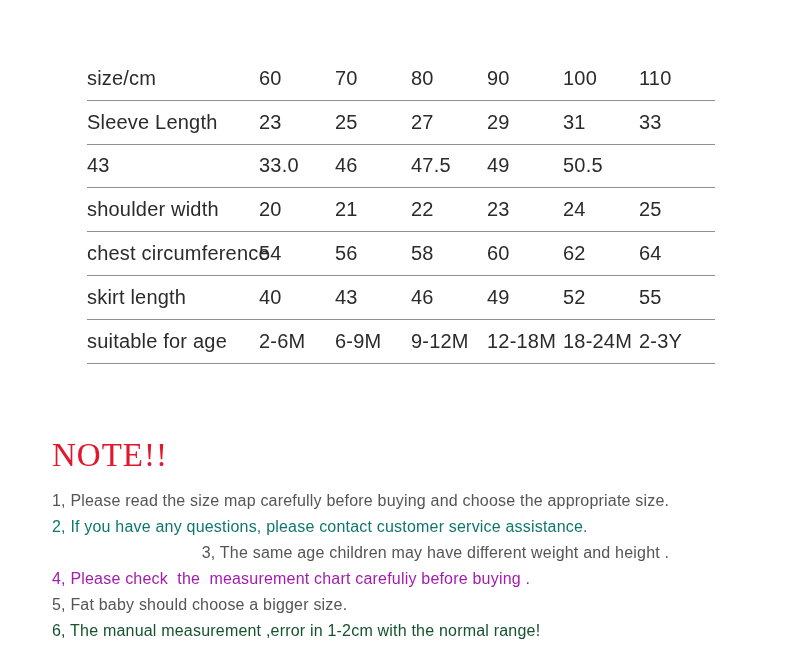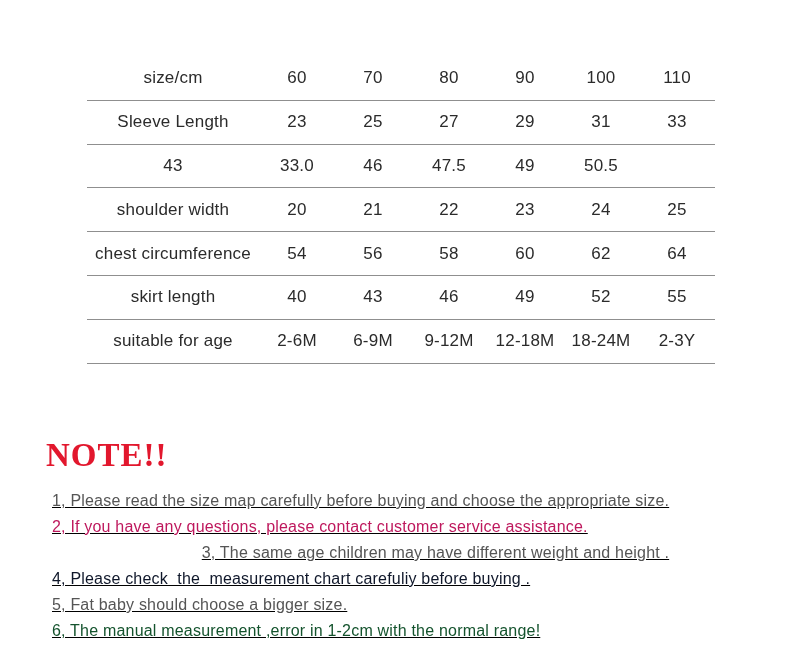--- a/index.html
+++ b/index.html
@@ -20,47 +20,45 @@
     width: 628px;
   }
   .trow {
     display: grid;
     grid-template-columns: 172px repeat(6, 1fr);
     height: 42.8px;
     align-items: center;
     border-bottom: 1.7px solid #8f8f8f;
   }
   .cell {
-    text-align: center;
-    font-size: 17px;
+    font-size: 20px;
     color: #2b2b2b;
     letter-spacing: 0.2px;
     white-space: nowrap;
   }
 
   
   .note-heading {
     position: absolute;
-    left: 46px;
+    left: 52px;
     top: 437px;
     font-family: "Liberation Serif", serif;
-    font-weight: 700;
+    font-weight: 400;
     font-size: 33px;
     line-height: 36px;
     color: #e2172d;
     letter-spacing: 1px;
   }
   .note-list {
     position: absolute;
     left: 52px;
     top: 488px;
     margin: 0;
     padding: 0;
     list-style: none;
-    text-decoration: underline;
   }
   .note-list li {
     font-size: 16px;
     line-height: 26px;
     color: #555555;
     letter-spacing: 0.2px;
     white-space: pre-wrap;
   }
 </style>
 </head>
@@ -130,20 +128,20 @@
       <div class="cell">12-18M</div>
       <div class="cell">18-24M</div>
       <div class="cell">2-3Y</div>
     </div>
   </div>
 
   <div class="note-heading" style="color: rgb(226, 23, 45);">NOTE!!</div>
 
   <ol class="note-list">
     <li style="color: rgb(85, 85, 85);">1, Please read the size map carefully before buying and choose the appropriate size.</li>
-    <li style="color: #be185d;">2, If you have any questions, please contact customer service assistance.</li>
+    <li style="color: #0f766e;">2, If you have any questions, please contact customer service assistance.</li>
     <li style="color: rgb(85, 85, 85); text-align: right;">3, The same age children may have different weight and height .</li>
-    <li style="color: #0f172a;">4, Please check  the  measurement chart carefuliy before buying .</li>
+    <li style="color: #a21caf;">4, Please check  the  measurement chart carefuliy before buying .</li>
     <li style="color: rgb(85, 85, 85);">5, Fat baby should choose a bigger size.</li>
     <li style="color: #14532d;">6, The manual measurement ,error in 1-2cm with the normal range!</li>
   </ol>
 
 </div>
 
 </body></html>

